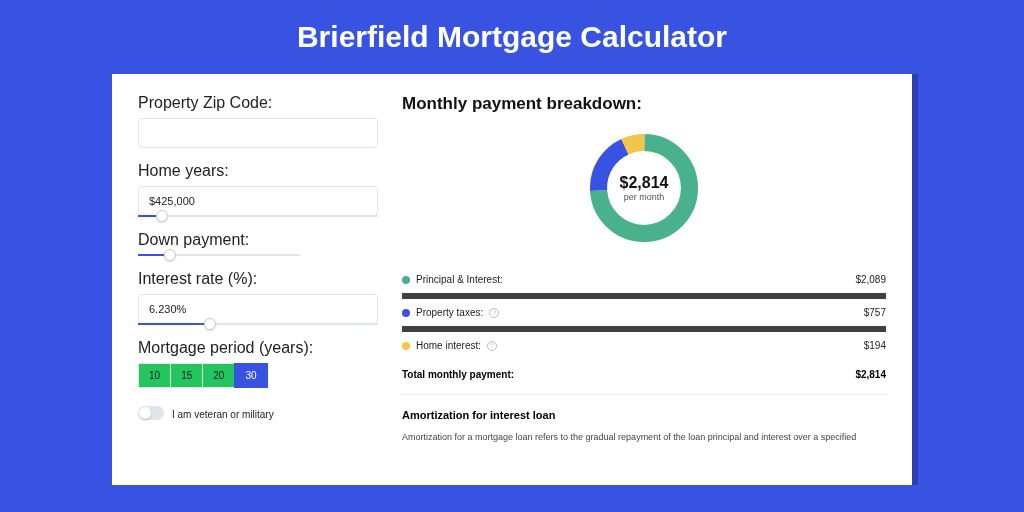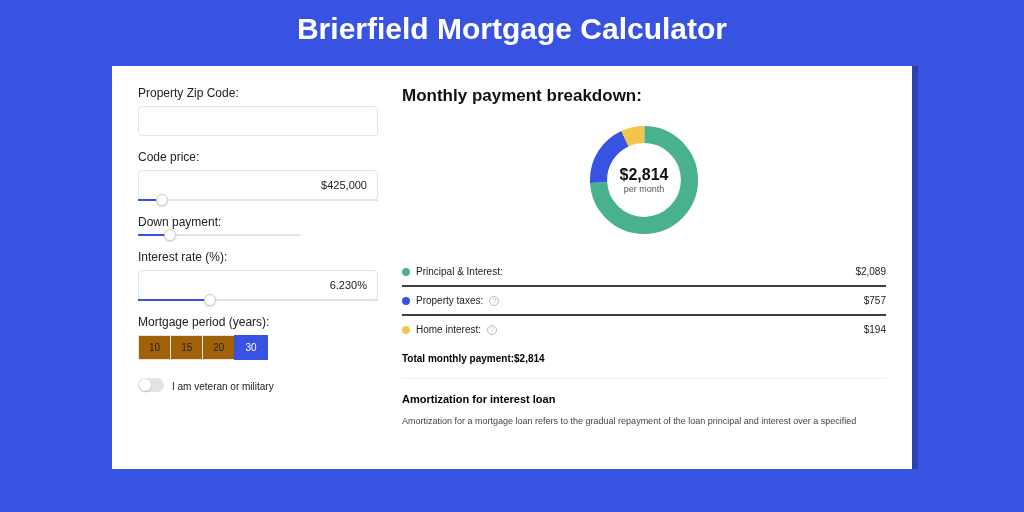--- a/index.html
+++ b/index.html
@@ -8,56 +8,55 @@
     height: 512px;
     background: #3853e2;
     font-family: -apple-system, BlinkMacSystemFont, "Segoe UI", Arial, sans-serif;
     overflow: hidden;
   }
   .page-title {
     color: #fff;
     font-weight: 700;
     font-size: 30px;
     text-align: center;
-    padding: 12px 0 20px;
+    padding: 20px 0 20px;
   }
   .card {
     background: #fff;
     width: 800px;
     margin: 0 auto;
     padding: 20px 26px 40px;
     display: flex;
     gap: 24px;
     box-shadow: 6px 0 0 #2c40b0;
   }
   .left {
     width: 240px;
     flex-shrink: 0;
   }
   .right {
     flex: 1;
   }
   .field { margin-bottom: 14px; }
   .field-label {
-    font-size: 12px;
+    font-size: 16px;
     color: #222;
     margin-bottom: 6px;
   }
   .input-wrap {
     position: relative;
   }
   .input {
     width: 100%;
     border: 1px solid #e1e4e8;
     border-radius: 4px;
     padding: 8px 10px;
     font-size: 11px;
     color: #222;
     height: 30px;
-    text-align: right;
   }
   .dual { display: flex; gap: 8px; }
   .dual .input-wrap:first-child { flex: 1; }
   .dual .input-wrap:last-child { width: 70px; }
   .slider-track {
     height: 2px;
     background: #e1e4e8;
     position: relative;
     margin-top: -1px;
   }
@@ -75,21 +74,21 @@
     background: #fff;
     border: 1px solid #ccc;
     box-shadow: 0 1px 2px rgba(0,0,0,0.15);
     position: absolute;
     top: -5px;
     transform: translateX(-50%);
   }
   .period-row { display: flex; gap: 0; }
   .period-btn {
     border: 1px solid #e1e4e8;
-    background: #a16207;
+    background: #22c55e;
     font-size: 10px;
     padding: 6px 10px;
     cursor: pointer;
     color: #222;
   }
   .period-btn + .period-btn { margin-left: -1px; }
   .period-btn.active {
     background: #3853e2;
     border-color: #3853e2;
     color: #fff;
@@ -145,28 +144,29 @@
   }
   .donut-amount { font-size: 16px; font-weight: 700; color: #111; }
   .donut-sub { font-size: 9px; color: #555; }
   .breakdown-row {
     display: flex;
     align-items: center;
     justify-content: space-between;
     padding: 8px 0;
     font-size: 10px;
     color: #222;
-    border-bottom: 2px solid #404040;
+    border-bottom: 6px solid #404040;
   }
   .breakdown-row:last-of-type { border-bottom: none; }
   .breakdown-left { display: flex; align-items: center; gap: 6px; }
   .dot { width: 8px; height: 8px; border-radius: 50%; }
   .breakdown-val { font-weight: 400; }
   .total-row {
     display: flex;
+    justify-content: space-between;
     font-size: 10px;
     font-weight: 700;
     padding: 10px 0 14px;
     border-bottom: 1px solid #eee;
     margin-bottom: 14px;
   }
   .info-icon {
     width: 10px; height: 10px;
     border: 1px solid #bbb;
     border-radius: 50%;
@@ -197,21 +197,21 @@
   <div class="left">
 
     <div class="field">
       <div class="field-label">Property Zip Code:</div>
       <div class="input-wrap">
         <input class="input" value="" style="">
       </div>
     </div>
 
     <div class="field">
-      <div class="field-label">Code price:</div>
+      <div class="field-label">Home years:</div>
       <div class="input-wrap">
         <input class="input" value="$425,000" style="">
       </div>
       <div class="slider-track">
         <div class="slider-fill" id="price-fill" style="width: 10%;"></div>
         <div class="slider-handle" id="price-handle" style="left: 10%;"></div>
       </div>
     </div>
 
     <div class="field">

